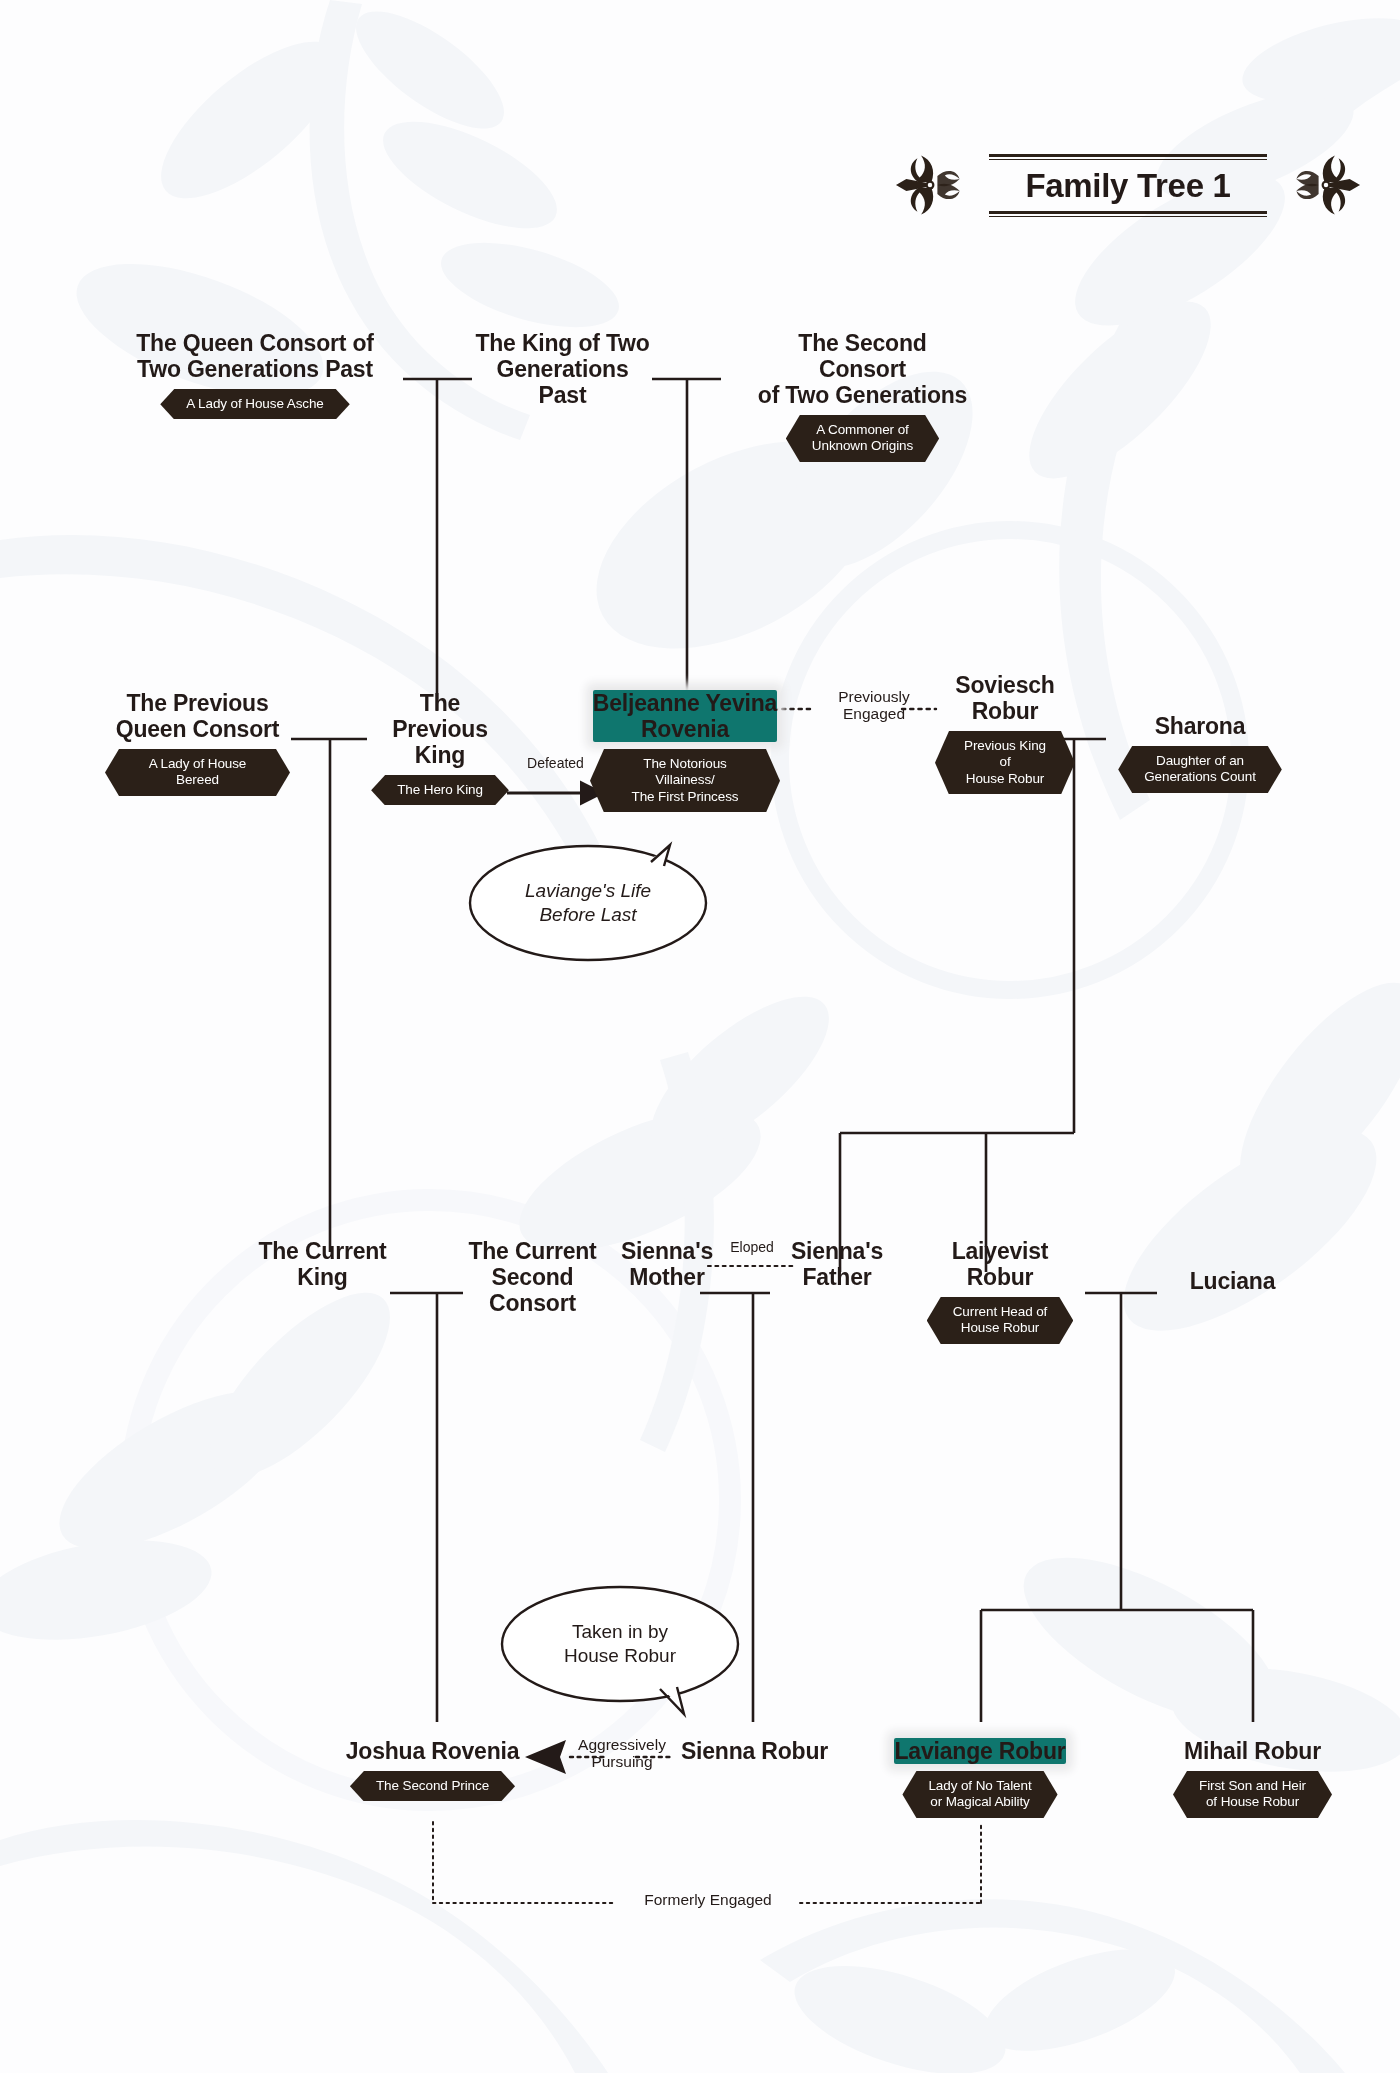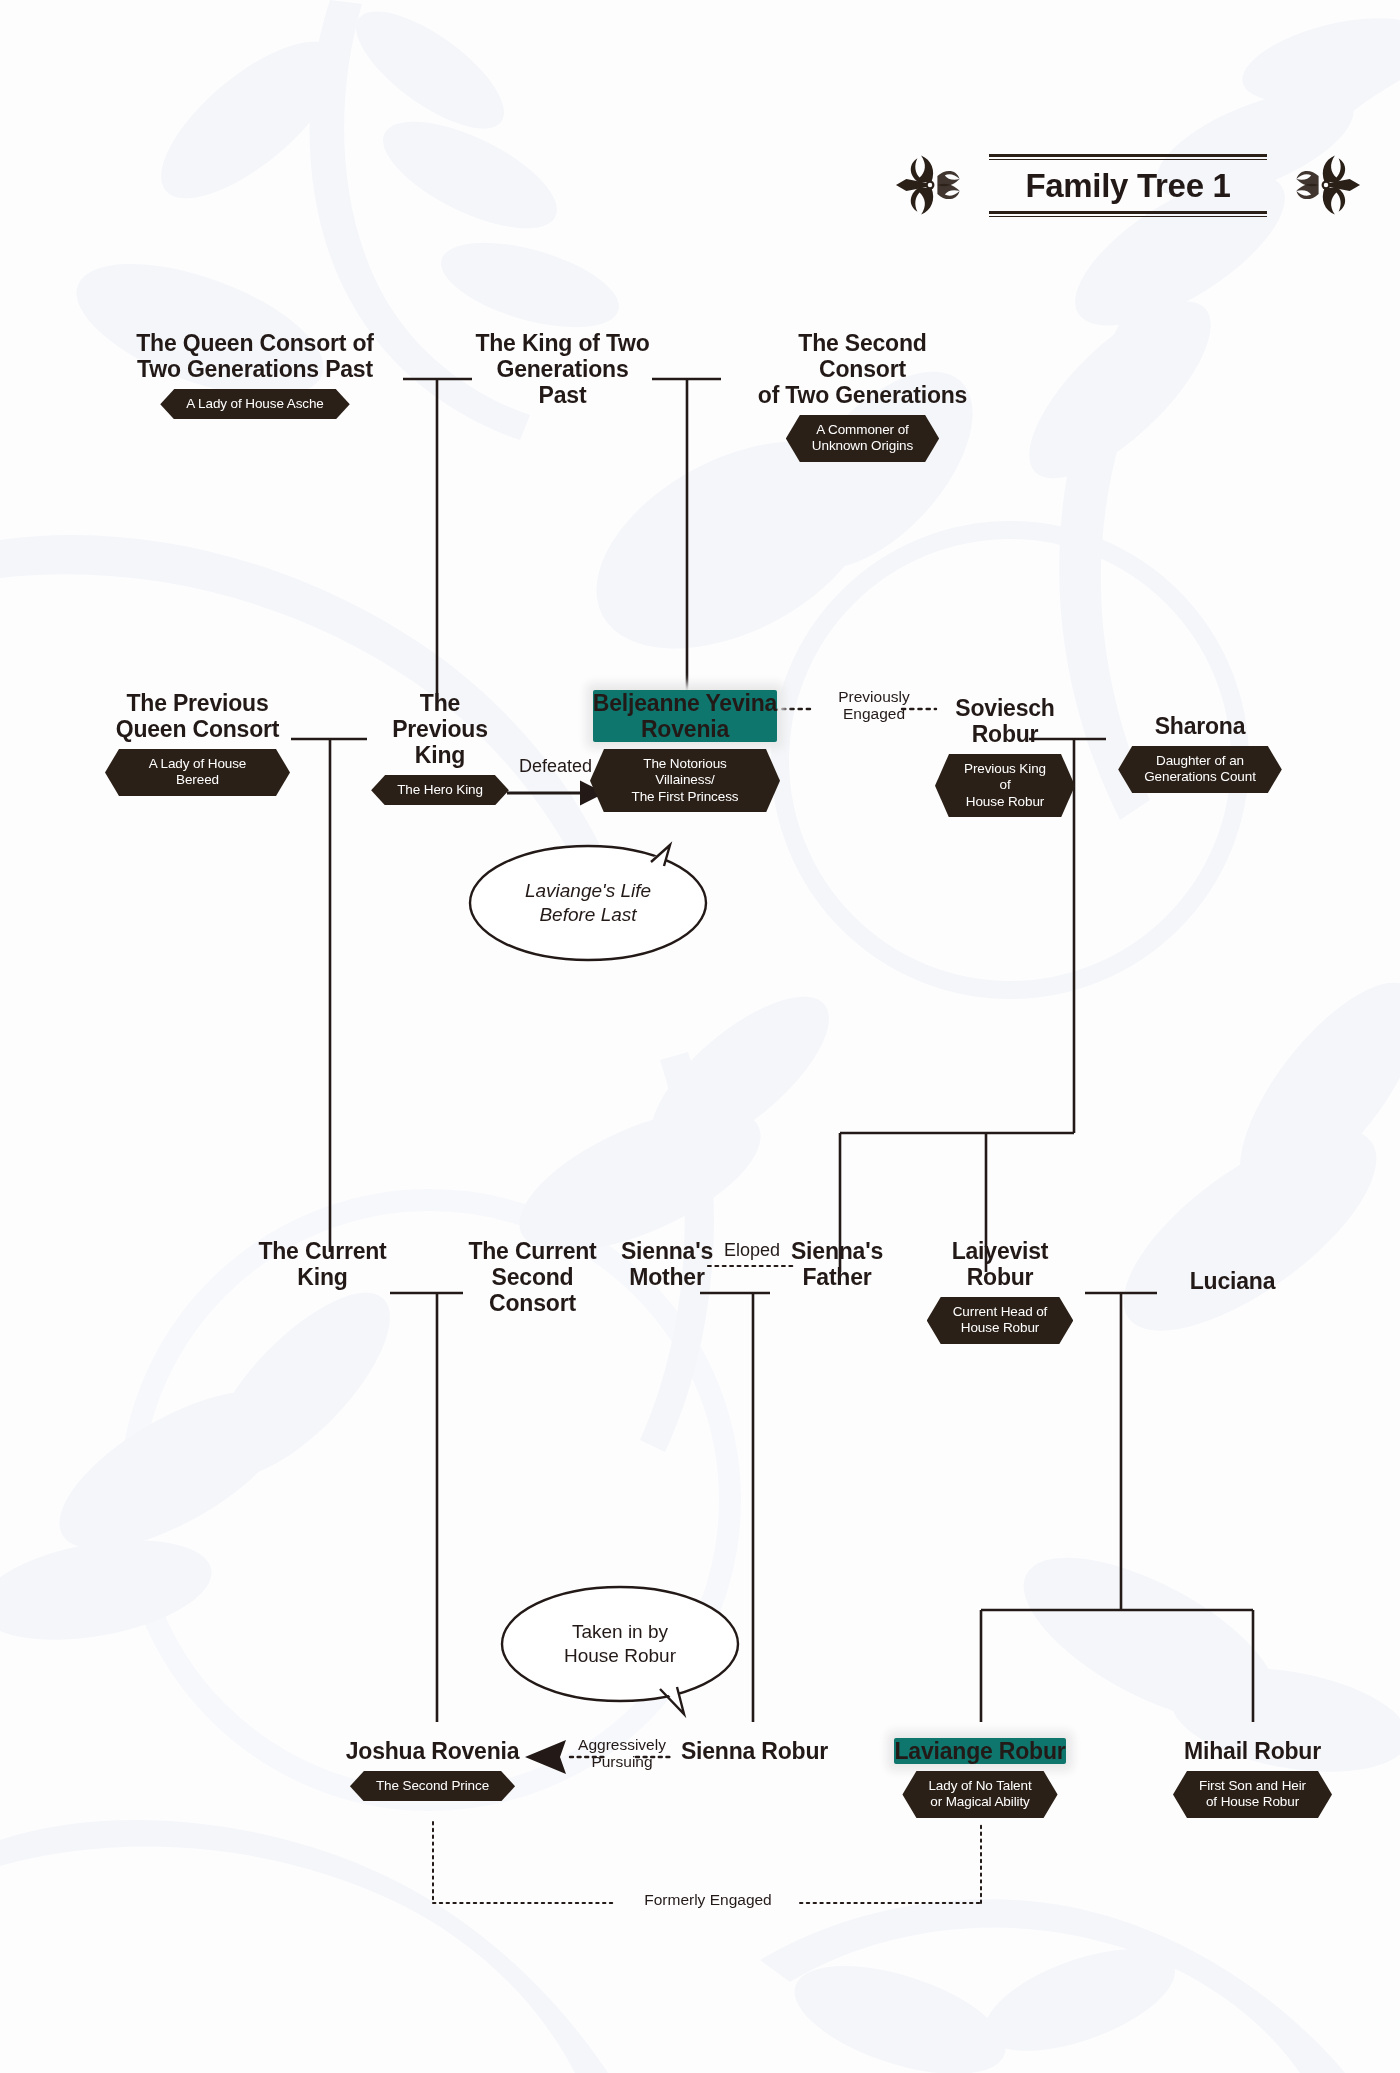--- a/index.html
+++ b/index.html
@@ -30,21 +30,21 @@
     position:relative;display:inline-block;
     background:#2b2018;color:#ffffff;
     font-size:13.5px;line-height:1.22;font-weight:normal;
     padding:7px 26px;margin-top:7px;
     clip-path:polygon(14px 0, calc(100% - 14px) 0, 100% 50%, calc(100% - 14px) 100%, 14px 100%, 0 50%);
     white-space:pre-line;letter-spacing:-0.1px;
   }
 
   .reltext{
     position:absolute;text-align:center;
-    font-size:18px;line-height:1.12;color:#231a18;
+    font-size:14px;line-height:1.12;color:#231a18;
     white-space:pre-line;
   }
   .reltext.big{font-size:15.5px;}
 
   .bubble{position:absolute;}
   .bubble .btxt{
     position:absolute;left:0;top:0;width:100%;height:100%;
     display:flex;align-items:center;justify-content:center;
     font-size:19px;line-height:1.28;text-align:center;
     color:#231a18;white-space:pre-line;
@@ -243,21 +243,21 @@
       <div><span class="badge">The Hero King</span></div>
     </div>
 
     <div class="node" style="left:590px;top:690px;width:190px;">
       <div class="nm hl">Beljeanne Yevina
 Rovenia</div>
       <div><span class="badge">The Notorious Villainess/
 The First Princess</span></div>
     </div>
 
-    <div class="node" style="left:935px;top:695px;width:140px;">
+    <div class="node" style="left:935px;top:672px;width:140px;">
       <div class="nm">Soviesch
 Robur</div>
       <div><span class="badge">Previous King of
 House Robur</span></div>
     </div>
 
     <div class="node" style="left:1110px;top:713px;width:180px;">
       <div class="nm">Sharona</div>
       <div><span class="badge">Daughter of an
 Generations Count</span></div>

